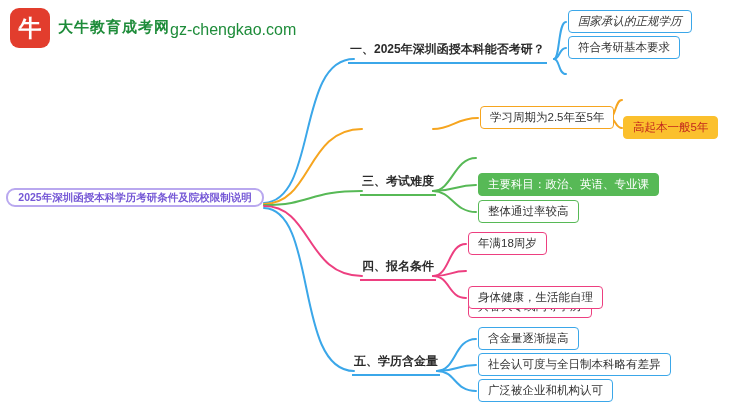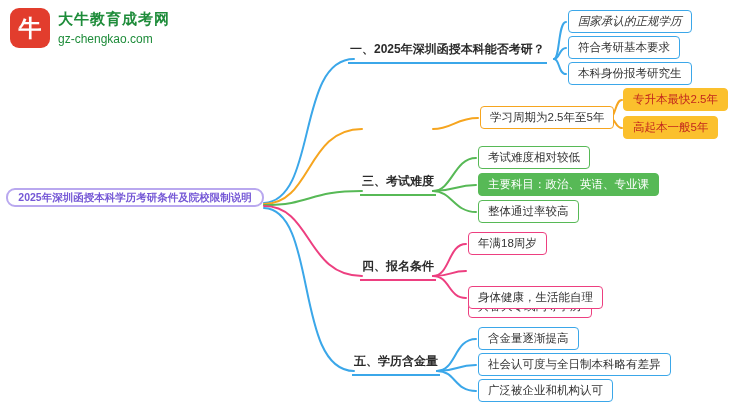--- a/index.html
+++ b/index.html
@@ -3,23 +3,23 @@
 <meta charset="utf-8">
 <style>
   * { box-sizing: border-box; margin: 0; padding: 0; }
   html, body { width: 750px; height: 410px; overflow: hidden; }
   body { font-family: "Liberation Sans", sans-serif; background: #ffffff; }
   .stage { position: relative; width: 750px; height: 410px; background: #ffffff; }
   .mindmap-svg { position: absolute; left: 0; top: 0; }
 
   .logo { position: absolute; left: 10px; top: 8px; display: flex; align-items: center; gap: 8px; }
   .logo-icon { width: 40px; height: 40px; border-radius: 9px; display: flex; align-items: center; justify-content: center; font-size: 23px; font-weight: bold; color: #fff; }
-  .logo-text { display: flex; flex-direction: column; }
+  .logo-text { display: flex; flex-direction: row; }
   .logo-name { font-size: 15px; font-weight: bold; letter-spacing: 1px; }
-  .logo-url { font-size: 12px; margin-top: 3px; }
+  .logo-url { font-size: 16px; margin-top: 3px; }
 
   .central { position: absolute; left: 6px; top: 188px; width: 258px; height: 19px; display: flex; align-items: center; justify-content: center; border: 2px solid; border-radius: 9px; font-size: 10.5px; font-weight: bold; text-align: center; background: #fff; white-space: nowrap; }
 
   .branch-label { position: absolute; font-size: 12px; font-weight: bold; color: #2b2b2b; padding: 0 2px 4px 2px; border-bottom: 2px solid; white-space: nowrap; background: transparent; }
 
   .leaf { position: absolute; font-size: 11.5px; color: #333; background: #fff; border: 1.5px solid; border-radius: 4px; padding: 3px 9px; white-space: nowrap; line-height: 1.3; }
   .leaf-filled { color: #ffffff; }
 </style>
 </head>
 <body>
@@ -60,28 +60,25 @@
       <div class="logo-name" style="color: rgb(30, 140, 58);">大牛教育成考网</div>
       <div class="logo-url" style="color: rgb(30, 140, 58);">gz-chengkao.com</div>
     </div>
   </div>
 
   <div class="central" style="color: rgb(117, 88, 214); border-color: rgb(185, 168, 239);">2025年深圳函授本科学历考研条件及院校限制说明</div>
 
   <div class="branch-label" style="left: 348px; top: 41px; border-bottom-color: rgb(59, 167, 233); text-align: right;">一、2025年深圳函授本科能否考研？</div>
   <div class="leaf" style="left: 568px; top: 10px; border-color: rgb(59, 167, 233); font-style: italic;">国家承认的正规学历</div>
   <div class="leaf" style="left: 568px; top: 36px; border-color: rgb(59, 167, 233);">符合考研基本要求</div>
-  <div class="leaf" style="left: 568px; top: 62px; border-color: rgb(59, 167, 233);">本科身份报考研究生</div>
 
   <div class="leaf" style="left: 480px; top: 106px; border-color: rgb(246, 165, 31);">学习周期为2.5年至5年</div>
-  <div class="leaf" style="left: 623px; top: 88px; background-color: rgb(251, 192, 45); border-color: rgb(251, 192, 45); color: rgb(194, 39, 30);">专升本最快2.5年</div>
   <div class="leaf" style="left: 623px; top: 116px; background-color: rgb(251, 192, 45); border-color: rgb(251, 192, 45); color: rgb(194, 39, 30);">高起本一般5年</div>
 
   <div class="branch-label" style="left: 360px; top: 173px; border-bottom-color: rgb(87, 185, 86);">三、考试难度</div>
-  <div class="leaf" style="left: 478px; top: 146px; border-color: rgb(87, 185, 86);">考试难度相对较低</div>
   <div class="leaf leaf-filled" style="left: 478px; top: 173px; border-color: rgb(87, 185, 86); background-color: rgb(87, 185, 86);">主要科目：政治、英语、专业课</div>
   <div class="leaf" style="left: 478px; top: 200px; border-color: rgb(87, 185, 86);">整体通过率较高</div>
 
   <div class="branch-label" style="left: 360px; top: 258px; border-bottom-color: rgb(237, 63, 128);">四、报名条件</div>
   <div class="leaf" style="left: 468px; top: 232px; border-color: rgb(237, 63, 128);">年满18周岁</div>
   <div class="leaf" style="left: 468px; top: 259px; border-color: rgb(237, 63, 128); margin-top: 36px;">具备大专或同等学历</div>
   <div class="leaf" style="left: 468px; top: 286px; border-color: rgb(237, 63, 128);">身体健康，生活能自理</div>
 
   <div class="branch-label" style="left: 352px; top: 353px; border-bottom-color: rgb(59, 167, 233);">五、学历含金量</div>
   <div class="leaf" style="left: 478px; top: 327px; border-color: rgb(59, 167, 233);">含金量逐渐提高</div>

